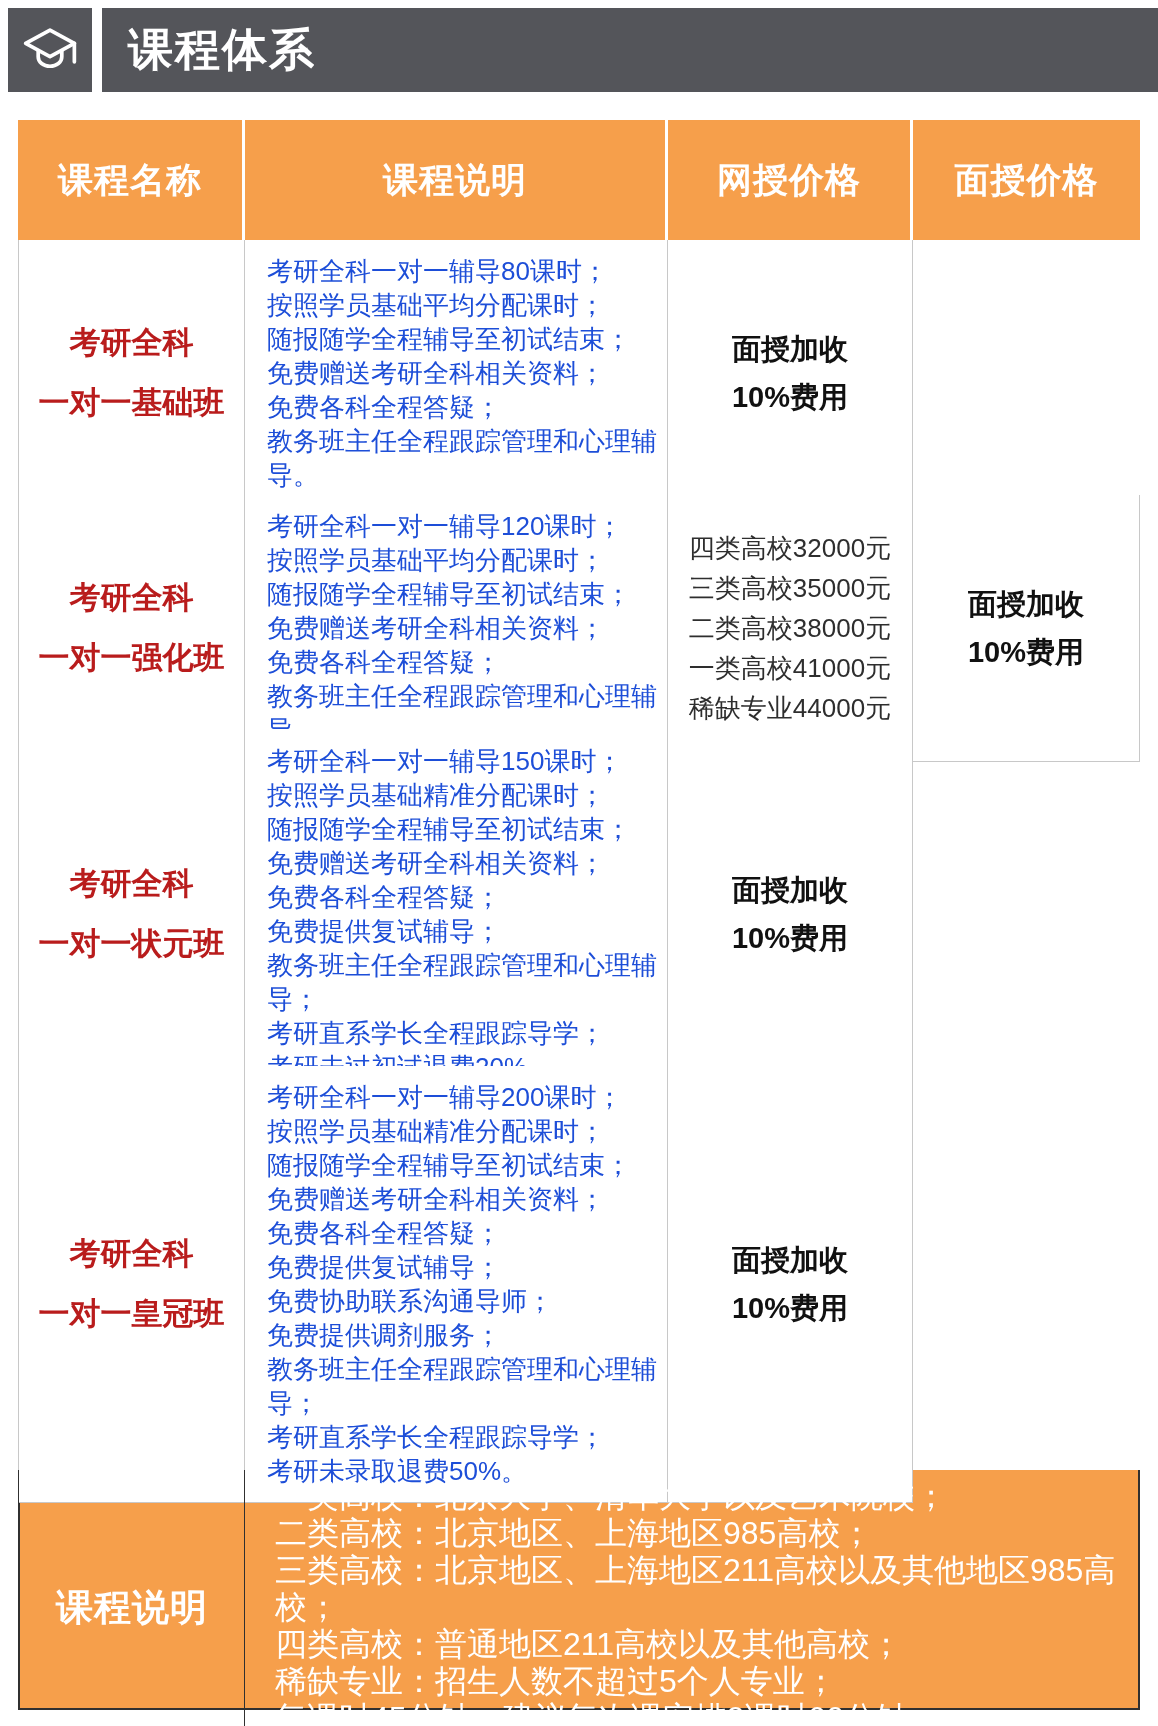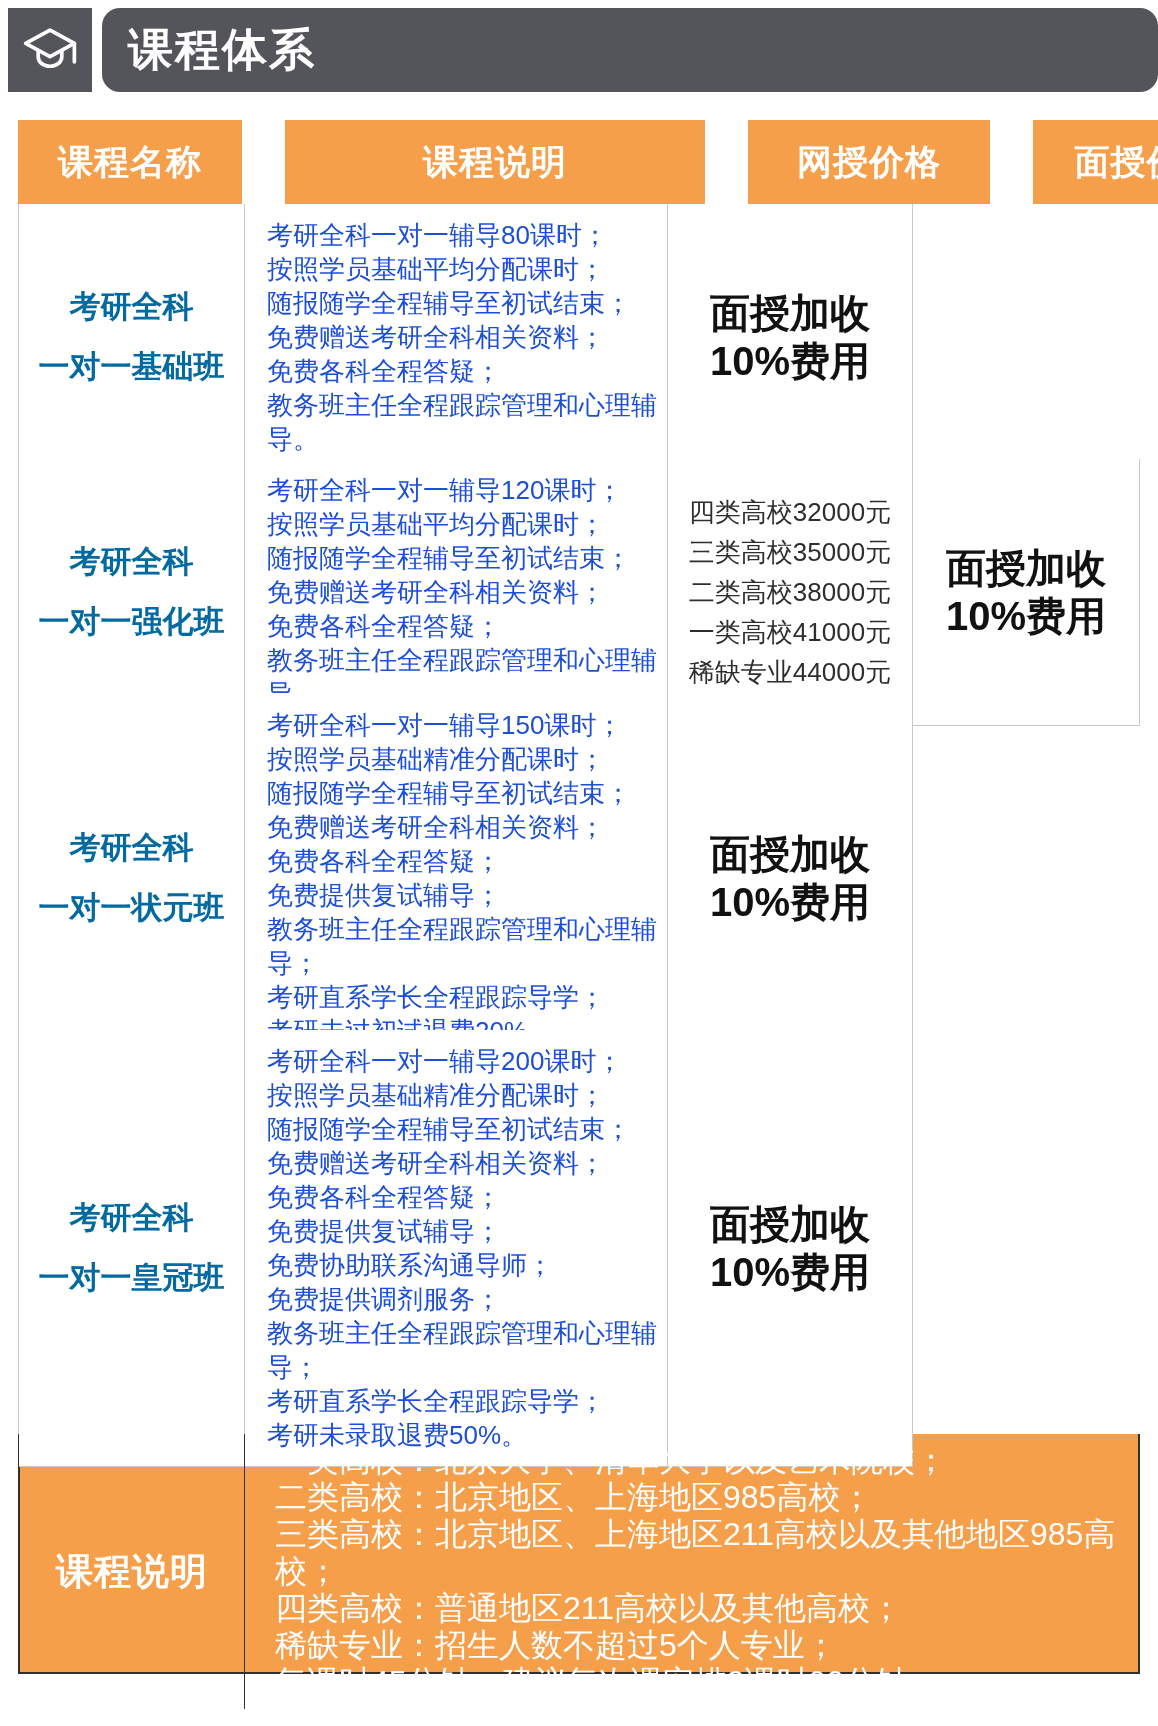--- a/index.html
+++ b/index.html
@@ -27,40 +27,38 @@
     justify-content: center;
     flex: 0 0 auto;
   }
   .title-bar {
     flex: 1;
     height: 84px;
     margin-left: 10px;
     background: #54555A;
     display: flex;
     align-items: center;
-    border-radius: 18px;
   }
   .title-bar h1 {
     color: #ffffff;
     font-size: 45px;
     font-weight: bold;
     padding-left: 26px;
     letter-spacing: 2px;
   }
 
   
   .course-table {
     width: 1122px;
     margin: 28px 18px 0 18px;
   }
   .thead {
     display: grid;
     grid-template-columns: 227px 423px 245px 227px;
-    height: 84px;
-    gap: 40px;
+    height: 120px;
   }
   .hcell {
     background: #F69F4B;
     color: #ffffff;
     font-size: 35px;
     font-weight: bold;
     display: flex;
     align-items: center;
     justify-content: center;
     letter-spacing: 1px;
@@ -81,21 +79,21 @@
     border-bottom: 1px solid #C8C8C8;
     display: flex;
     align-items: center;
     background: #ffffff;
   }
   .name-cell {
     justify-content: center;
     text-align: center;
     font-size: 31px;
     font-weight: bold;
-    color: #0369a1;
+    color: #b91c1c;
     line-height: 1.95;
     white-space: pre-line;
   }
   .desc-cell {
     padding: 14px 10px 14px 22px;
     font-size: 26px;
     color: #1d4ed8;
     line-height: 34px;
     white-space: pre-line;
   }
@@ -103,21 +101,21 @@
     justify-content: center;
     font-size: 26px;
     color: #2E2E2E;
     line-height: 40px;
     white-space: pre-line;
     text-align: left;
   }
   .offline-cell {
     justify-content: center;
     text-align: center;
-    font-size: 40px;
+    font-size: 29px;
     font-weight: bold;
     color: #111111;
     line-height: 48px;
     white-space: pre-line;
   }
 
   
   .tfoot {
     display: grid;
     grid-template-columns: 225px 1fr;

